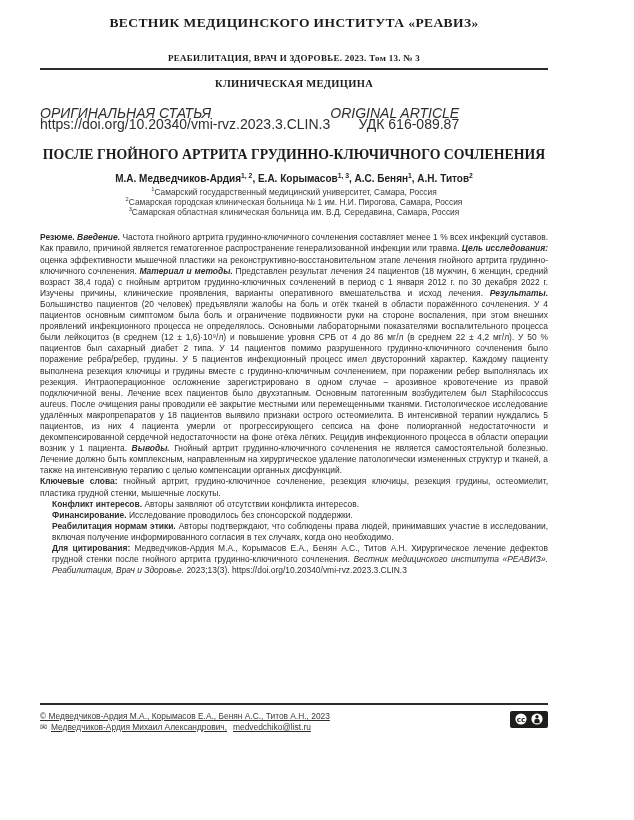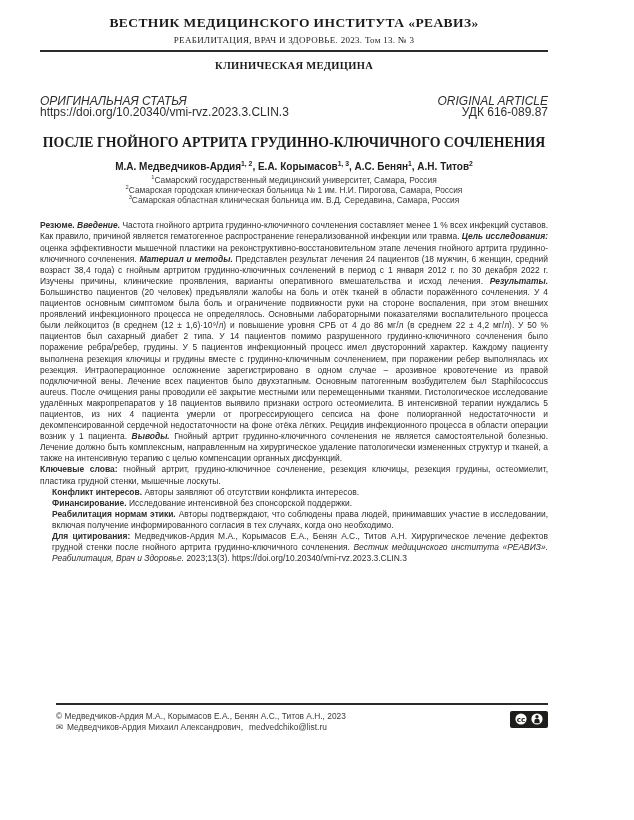--- a/index.html
+++ b/index.html
@@ -14,51 +14,51 @@
     overflow:hidden;
   }
   
   .masthead{
     font-family:"Liberation Serif",serif;
     font-weight:bold;font-size:13.5px;letter-spacing:.4px;
     text-align:center;color:#1b1b1b;
   }
   .issue-line{
     font-family:"Liberation Serif",serif;
-    font-weight:normal;font-size:9px;letter-spacing:.3px;
-    text-align:center;color:#1b1b1b;margin-top:4px;
+    font-weight:bold;font-size:9px;letter-spacing:.3px;
+    text-align:center;color:#1b1b1b;margin-top:22px;
   }
   .rule{height:2px;background:#2b2b2b;margin-top:5px;}
   .section-heading{
     font-family:"Liberation Serif",serif;
     font-weight:bold;font-size:10.5px;letter-spacing:.3px;
     text-align:center;color:#1b1b1b;margin-top:8px;
   }
   
-  .meta-row{display:flex;justify-content:space-between;margin-top:25px;font-size:12px;line-height:11px;}
+  .meta-row{display:flex;margin-top:19px;font-size:14px;line-height:11px;}
   .meta-left{text-align:left;}
   .meta-right{text-align:right;}
   .it{font-style:italic;}
   
   .article-title{
     font-family:"Liberation Serif",serif;
     font-weight:bold;font-size:13.8px;line-height:17px;
     text-align:center;color:#1b1b1b;margin-top:16px;
   }
   .authors{font-size:10px;font-weight:bold;text-align:center;margin-top:10px;color:#222;}
   .affiliations{margin-top:4px;text-align:center;font-size:8.4px;line-height:9.8px;color:#3a3a3a;}
   sup{font-size:68%;vertical-align:super;line-height:0;}
   
   .abs{margin-top:15px;font-size:8.45px;line-height:11.1px;text-align:justify;hyphens:auto;}
   .abs p{margin:0;}
   .stmt{margin-top:6px;padding-left:12px;}
   .b{font-weight:bold;}
   .i{font-style:italic;}
   
-  .footer{position:absolute;left:56px;right:40px;top:703px;}
+  .footer{position:absolute;left:40px;right:40px;top:703px;text-decoration:underline;}
   .footer-rule{height:2px;background:#2b2b2b;}
   .footer-body{display:flex;justify-content:space-between;align-items:flex-start;margin-top:6px;}
   .footer-lines{font-size:8.4px;line-height:11px;color:#3a3a3a;}
   .email-icon{display:inline-block;width:11px;}
   .footer-email{margin-left:6px;}
   .cc-badge{display:block;}
 </style>
 </head>
 <body>
 
@@ -88,21 +88,21 @@
   <div class="affiliations">
     <div><sup>1</sup><span>Самарский государственный медицинский университет, Самара, Россия</span></div>
     <div><sup>2</sup><span>Самарская городская клиническая больница № 1 им. Н.И. Пирогова, Самара, Россия</span></div>
     <div><sup>3</sup><span>Самарская областная клиническая больница им. В.Д. Середавина, Самара, Россия</span></div>
   </div>
 
   <div class="abs">
     <p><span class="b">Резюме. </span><span class="b i">Введение.</span><span> Частота гнойного артрита грудинно-ключичного сочленения составляет менее 1 % всех инфекций суставов. Как правило, причиной является гематогенное распространение генерализованной инфекции или травма. </span><span class="b i">Цель исследования:</span><span> оценка эффективности мышечной пластики на реконструктивно-восстановительном этапе лечения гнойного артрита грудинно-ключичного сочленения. </span><span class="b i">Материал и методы.</span><span> Представлен результат лечения 24 пациентов (18 мужчин, 6 женщин, средний возраст 38,4 года) с гнойным артритом грудинно-ключичных сочленений в период с 1 января 2012 г. по 30 декабря 2022 г. Изучены причины, клинические проявления, варианты оперативного вмешательства и исход лечения. </span><span class="b i">Результаты.</span><span> Большинство пациентов (20 человек) предъявляли жалобы на боль и отёк тканей в области поражённого сочленения. У 4 пациентов основным симптомом была боль и ограничение подвижности руки на стороне воспаления, при этом внешних проявлений инфекционного процесса не определялось. Основными лабораторными показателями воспалительного процесса были лейкоцитоз (в среднем (12 ± 1,6)·10⁹/л) и повышение уровня СРБ от 4 до 86 мг/л (в среднем 22 ± 4,2 мг/л). У 50 % пациентов был сахарный диабет 2 типа. У 14 пациентов помимо разрушенного грудинно-ключичного сочленения было поражение ребра/ребер, грудины. У 5 пациентов инфекционный процесс имел двусторонний характер. Каждому пациенту выполнена резекция ключицы и грудины вместе с грудинно-ключичным сочленением, при поражении ребер выполнялась их резекция. Интраоперационное осложнение зарегистрировано в одном случае – арозивное кровотечение из правой подключичной вены. Лечение всех пациентов было двухэтапным. Основным патогенным возбудителем был Staphilococcus aureus. После очищения раны проводили её закрытие местными или перемещенными тканями. Гистологическое исследование удалённых макропрепаратов у 18 пациентов выявило признаки острого остеомиелита. В интенсивной терапии нуждались 5 пациентов, из них 4 пациента умерли от прогрессирующего сепсиса на фоне полиорганной недостаточности и декомпенсированной сердечной недостаточности на фоне отёка лёгких. Рецидив инфекционного процесса в области операции возник у 1 пациента. </span><span class="b i">Выводы.</span><span> Гнойный артрит грудинно-ключичного сочленения не является самостоятельной болезнью. Лечение должно быть комплексным, направленным на хирургическое удаление патологически измененных структур и тканей, а также на интенсивную терапию с целью компенсации органных дисфункций.</span></p>
     <p><span class="b">Ключевые слова: </span><span>гнойный артрит, грудино-ключичное сочленение, резекция ключицы, резекция грудины, остеомиелит, пластика грудной стенки, мышечные лоскуты.</span></p>
     <p class="stmt"><span class="b">Конфликт интересов. </span><span>Авторы заявляют об отсутствии конфликта интересов.</span></p>
-    <p class="stmt"><span class="b">Финансирование. </span><span>Исследование интенсивной без спонсорской поддержки.</span></p>
+    <p class="stmt"><span class="b">Финансирование. </span><span>Исследование проводилось без спонсорской поддержки.</span></p>
     <p class="stmt"><span class="b">Реабилитация нормам этики. </span><span>Авторы подтверждают, что соблюдены права людей, принимавших участие в исследовании, включая получение информированного согласия в тех случаях, когда оно необходимо.</span></p>
     <p class="stmt"><span class="b">Для цитирования: </span><span>Медведчиков-Ардия М.А., Корымасов Е.А., Бенян А.С., Титов А.Н. Хирургическое лечение дефектов грудной стенки после гнойного артрита грудинно-ключичного сочленения. </span><span class="i">Вестник медицинского института «РЕАВИЗ». Реабилитация, Врач и Здоровье.</span><span> 2023;13(3). https://doi.org/10.20340/vmi-rvz.2023.3.CLIN.3</span></p>
   </div>
 
   <div class="footer">
     <div class="footer-rule"></div>
     <div class="footer-body">
       <div class="footer-lines">
         <div>© Медведчиков-Ардия М.А., Корымасов Е.А., Бенян А.С., Титов А.Н., 2023</div>
         <div>

